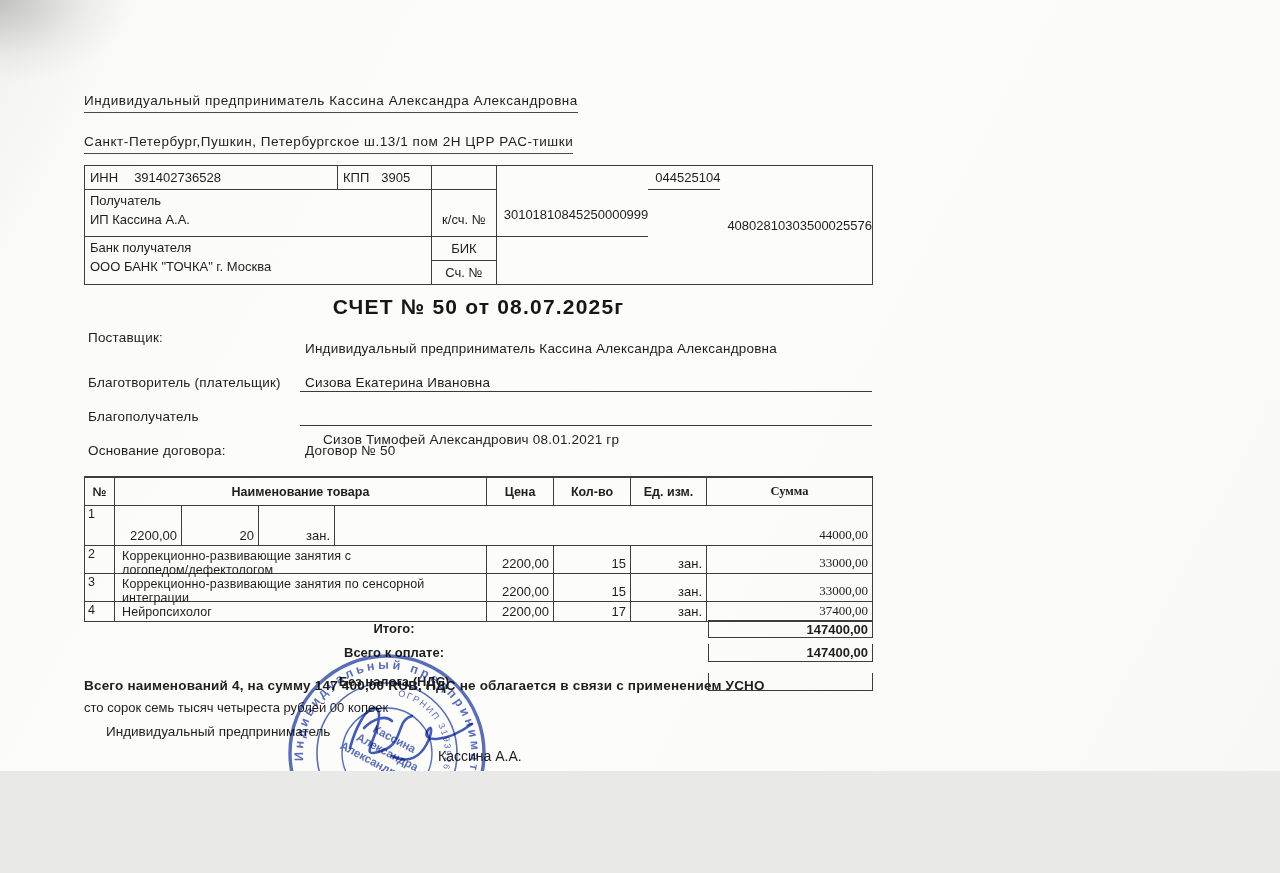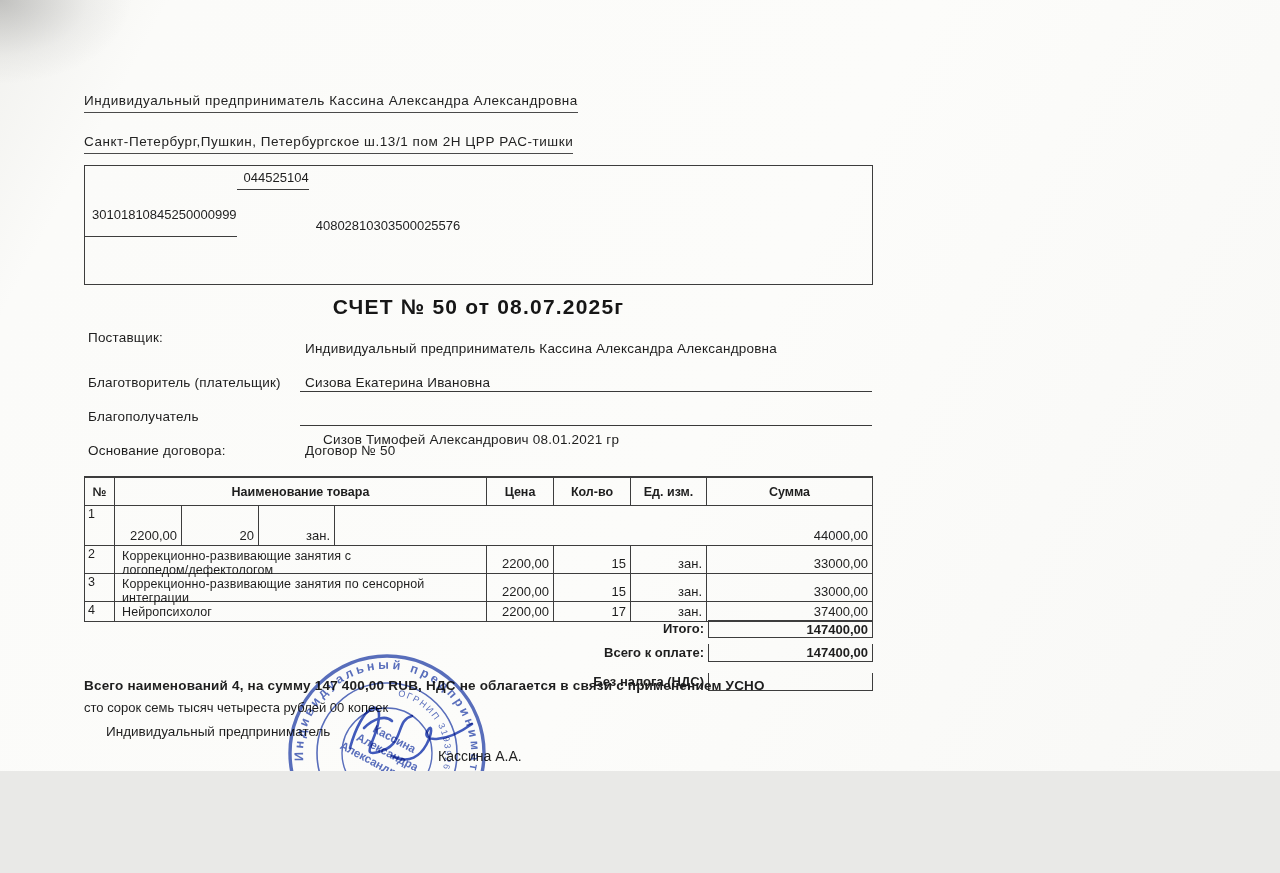--- a/index.html
+++ b/index.html
@@ -41,49 +41,71 @@
   .items *{box-sizing:border-box;}
   .irow{display:flex;border-bottom:1.6px solid #3d3d3d;}
   .irow:last-child{border-bottom:none;}
   .ic{border-right:1.6px solid #3d3d3d;}
   .ic:last-child{border-right:none;}
   .c-num{width:30px;}
   .c-name{width:372px;}
   .c-price{width:67px;}
   .c-qty{width:77px;}
   .c-unit{width:76px;}
-  .c-sum{flex:1;}
+  .c-sum{flex:1;font-family:Liberation Serif, serif;}
   .ihead{height:28px;font-weight:bold;font-size:12.5px;}
   .ihead .ic{display:flex;align-items:center;justify-content:center;}
   .dr .c-num{padding:1px 0 0 3px;font-size:12.5px;}
   .dr .c-name{padding:3px 4px 0 7px;white-space:pre-line;line-height:1.12;letter-spacing:.1px;}
   .dr .num{display:flex;align-items:flex-end;justify-content:flex-end;padding:0 4px 2px 0;font-size:13px;}
   .r1{height:40px;} .r2{height:28px;} .r3{height:28px;} .r4{height:19px;}
   
   .trow{left:84px;width:789px;height:18px;display:flex;}
-  .tlabel{width:620px;text-align:right;font-weight:bold;font-size:13px;padding:1px 4px 0 0;}
+  .tlabel{width:620px;text-align:center;font-weight:bold;font-size:13px;padding:1px 4px 0 0;}
   .tbox{flex:1;border:1.6px solid #3d3d3d;display:flex;align-items:center;justify-content:flex-end;padding-right:4px;font-weight:bold;font-size:13px;box-sizing:border-box;}
   
   .fbold{left:84px;top:678px;font-size:13.5px;font-weight:bold;letter-spacing:.2px;text-align:right;}
   .fwords{left:84px;top:700px;font-size:13px;}
   .fip{left:106px;top:724px;font-size:13.5px;}
   .fname{left:438px;top:748px;font-size:14px;}
   
   .stamp{left:276px;top:642px;mix-blend-mode:multiply;opacity:.85;}
   .sig{left:332px;top:686px;mix-blend-mode:multiply;opacity:.9;}
 </style>
 </head>
 <body>
 
 <div class="page">
 
   <div class="abs hline uline" style="left:84px;top:93px;">Индивидуальный предприниматель Кассина Александра Александровна</div>
   <div class="abs hline uline" style="left:84px;top:134px;">Санкт-Петербург,Пушкин, Петербургское ш.13/1 пом 2Н ЦРР РАС-тишки</div>
 
   <div class="abs banktable">
+    <div class="bt-left">
+      <div class="bt-r1">
+        <div class="bt-inn">
+          <span>ИНН</span>
+          <span>391402736528</span>
+        </div>
+        <div class="bt-kpp">
+          <span>КПП</span>
+          <span>3905</span>
+        </div>
+      </div>
+      <div class="bt-r2">Получатель
+ИП Кассина А.А.</div>
+      <div class="bt-r3">Банк получателя
+ООО БАНК "ТОЧКА" г. Москва</div>
+    </div>
+    <div class="bt-mid">
+      <div class="bt-mc0"></div>
+      <div class="bt-mc1">к/сч. №</div>
+      <div class="bt-mc2">БИК</div>
+      <div class="bt-mc3">Сч. №</div>
+    </div>
     <div class="bt-right">
       <div class="bt-v1">30101810845250000999</div>
       <div class="bt-v2">044525104</div>
       <div class="bt-v3">40802810303500025576</div>
     </div>
   </div>
 
   <div class="abs title">СЧЕТ № 50 от 08.07.2025г</div>
 
   <div class="abs plabel" style="top:330px;">Поставщик:</div>

